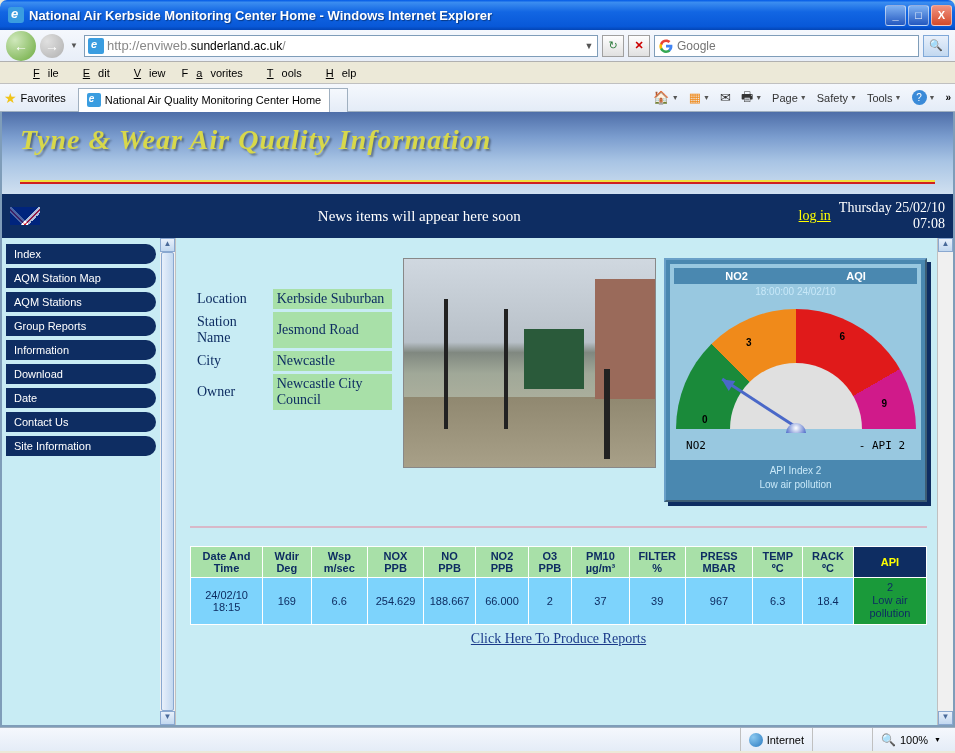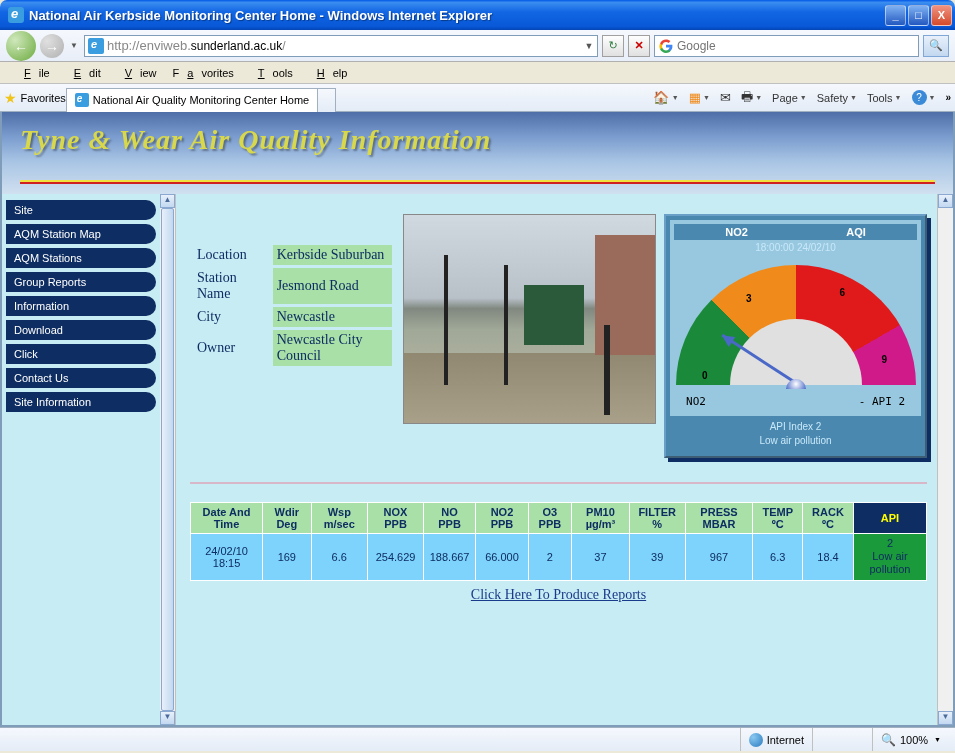--- a/index.html
+++ b/index.html
@@ -27,28 +27,28 @@
 .addr .url-dark { color: #000; }
 .addr-drop { width: 16px; text-align: center; color: #555; font-size: 9px; }
 .refresh-btn, .stop-btn { width: 22px; height: 22px; border: 1px solid #a0a0a0; background: linear-gradient(to bottom,#fefefe,#e0e0e0); display:flex;align-items:center;justify-content:center; font-size: 11px; }
 .stop-btn { color: #c00; font-weight: bold; }
 .search-box { width: 265px; display: flex; align-items: center; background: #fff; border: 1px solid #7f9db9; height: 22px; padding: 0 4px; }
 .search-box .g-icon { width:14px; height:14px; }
 .search-box input { border:none; outline:none; flex:1; font-size:12px; color:#888; margin-left: 4px; }
 .search-go { width: 26px; height: 22px; border: 1px solid #7fa8d8; background: linear-gradient(to bottom,#e8f0fb,#c2d8f0); display:flex; align-items:center; justify-content:center; color:#2a5da8; }
 
 
-.menubar { height: 22px; background: #ece9d8; display: flex; align-items: center; padding: 0 8px; border-bottom: 1px solid #c0c0c0; }
+.menubar { height: 22px; background: #ece9d8; display: flex; align-items: center; padding: 0 17px; border-bottom: 1px solid #c0c0c0; }
 .menubar span { padding: 2px 8px; font-size: 11px; }
 .menubar .ul { text-decoration: underline; }
 
 
 .favbar { height: 28px; background: linear-gradient(to bottom,#f5f8fd,#e4ecf7); display: flex; align-items: center; padding: 0 4px; border-bottom: 1px solid #a0b0c0; }
 .fav-star { color: #f0c419; font-size: 14px; margin-right: 4px; }
-.favbar .favlabel { font-size: 11px; }
+.favbar .favlabel { font-size: 11px; margin-right: 12px; }
 .tab { display: flex; align-items: center; background: #fff; border: 1px solid #a0b0c0; border-bottom: none; height: 24px; padding: 0 8px; margin-top: 4px; }
 .tab .ie-small { width:14px; height:14px; margin-right:4px; background:#3a9de0; border-radius:2px; position:relative; }
 .tab .ie-small::after { content:"e"; color:#fff; font-style:italic; font-weight:bold; font-size:10px; position:absolute; left:2px; top:0; }
 .tab-new { width: 18px; height: 24px; border: 1px solid #a0b0c0; border-left: none; border-bottom: none; margin-top: 4px; background: linear-gradient(to bottom,#f5f8fd,#e4ecf7); }
 .toolbar-right { margin-left: auto; display: flex; align-items: center; gap: 2px; }
 .tool-btn { height: 22px; padding: 0 4px; display:flex; align-items:center; font-size: 11px; color: #333; gap: 2px; }
 .tool-btn .drop { font-size: 7px; color: #555; }
 .tool-icon { font-size: 13px; }
 .chev { font-size: 10px; font-weight: bold; margin-left: 4px; }
 
@@ -226,31 +226,40 @@
   </div>
 </div>
 
 <div class="content-wrap">
 
   <div class="banner">
     <div class="banner-title">Tyne &amp; Wear Air Quality Information</div>
     <div class="banner-underline"></div>
   </div>
 
+  <div class="infobar">
+    <div class="flag"></div>
+    <div class="news">News items will appear here soon</div>
+    <a class="login-link">log in</a>
+    <div class="datetime">
+      <div>Thursday 25/02/10</div>
+      <div>07:08</div>
+    </div>
+  </div>
 
   <div class="page-body">
 
     <div class="sidebar">
-      <div class="nav-item">Site</div>
+      <div class="nav-item">Index</div>
       <div class="nav-item">AQM Station Map</div>
       <div class="nav-item">AQM Stations</div>
       <div class="nav-item">Group Reports</div>
       <div class="nav-item">Information</div>
       <div class="nav-item">Download</div>
-      <div class="nav-item">Click</div>
+      <div class="nav-item">Date</div>
       <div class="nav-item">Contact Us</div>
       <div class="nav-item">Site Information</div>
     </div>
 
     <div class="scroll-left">
       <div class="arr arr-up">▲</div>
       <div class="thumb"></div>
       <div class="arr arr-dn">▼</div>
     </div>
 

